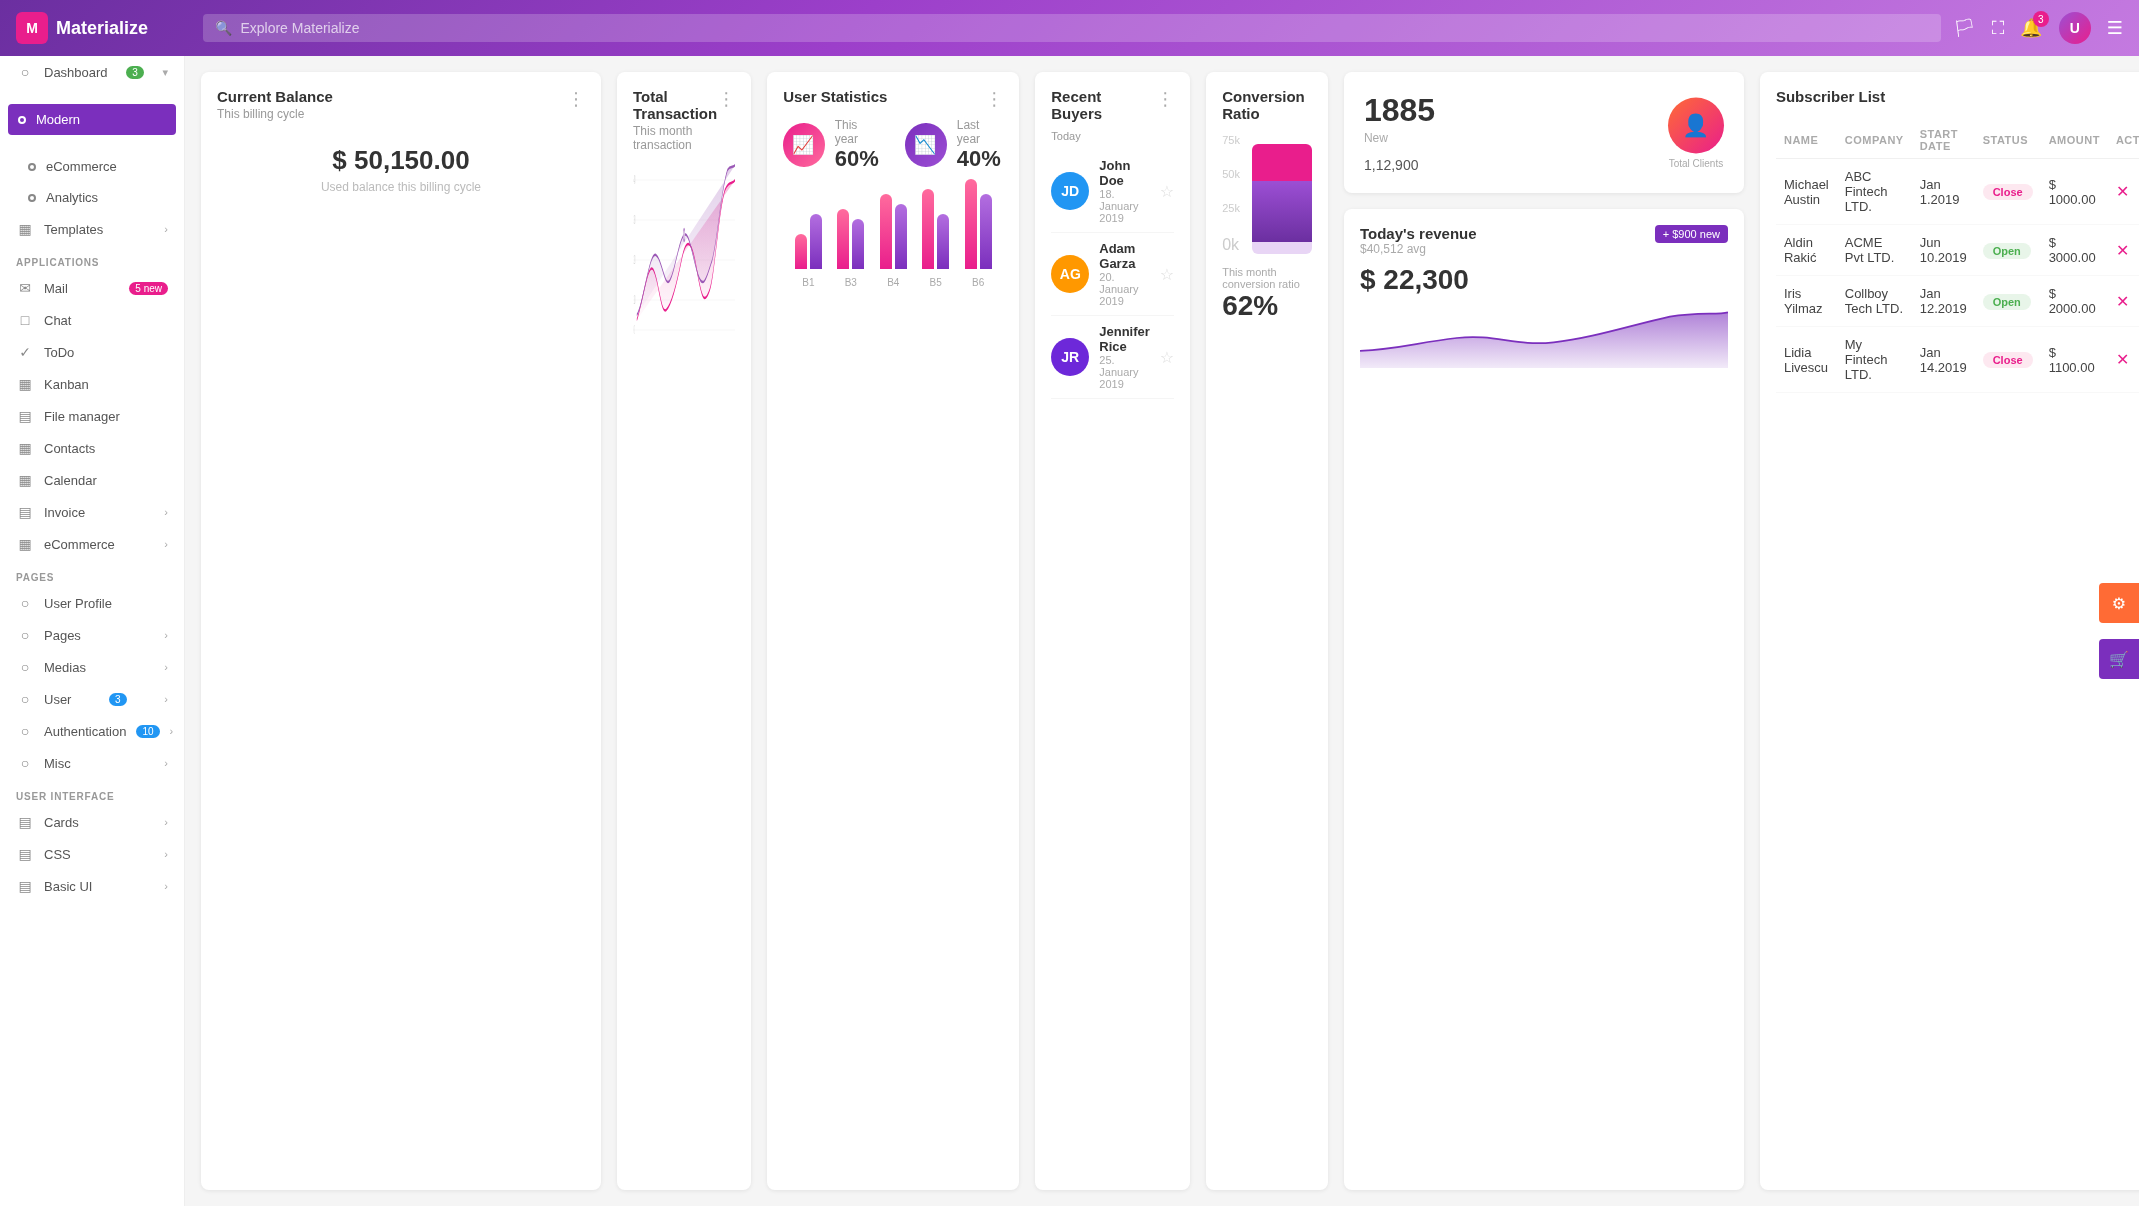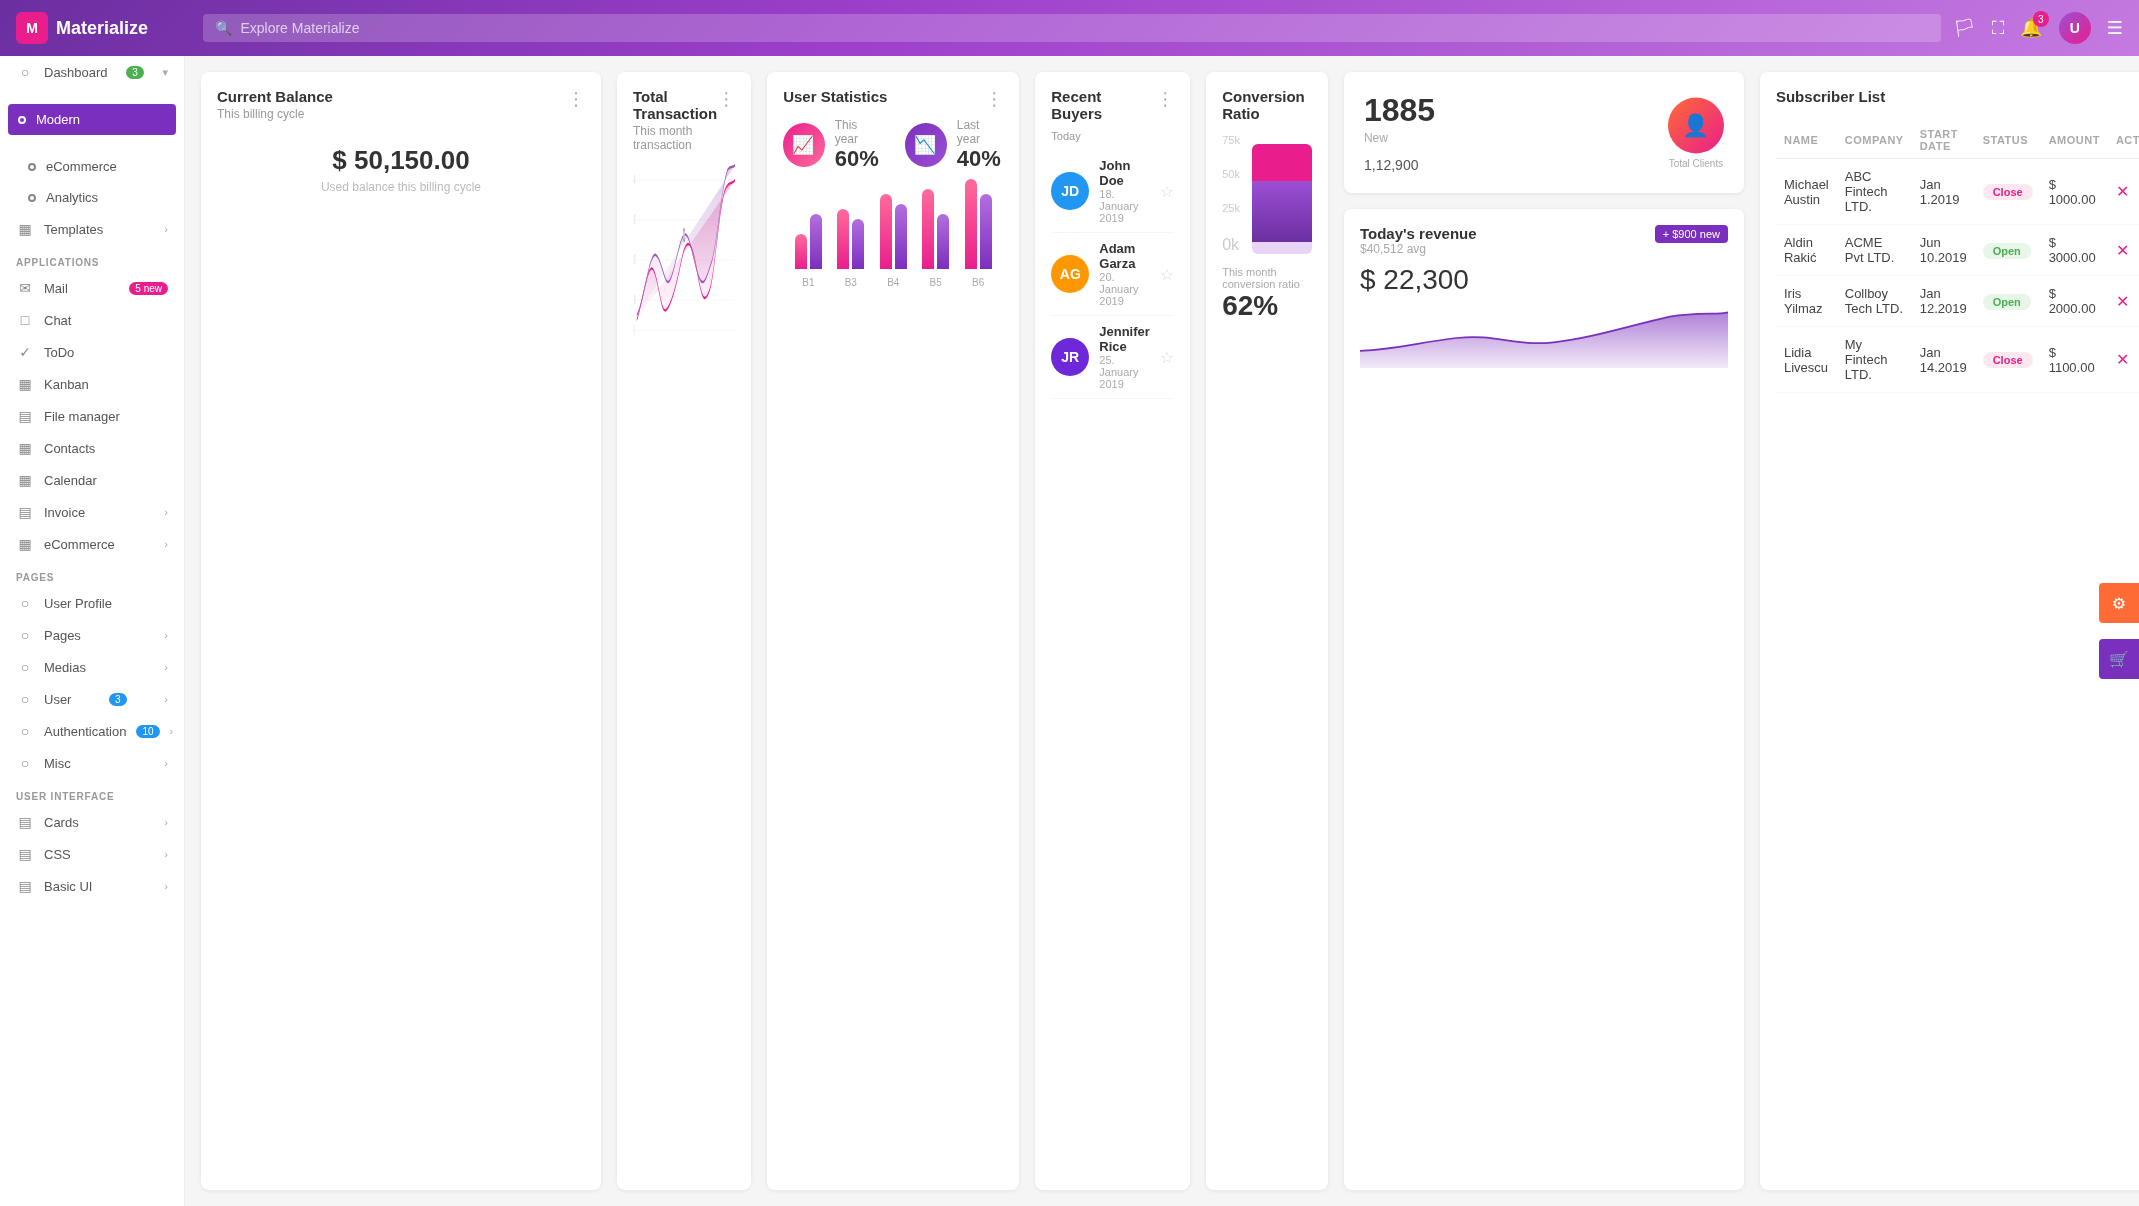--- a/index.html
+++ b/index.html
@@ -303,21 +303,21 @@
     .revenue-badge {
       display: inline-block;
       background: #7b2fbd;
       color: white;
       font-size: 11px;
       padding: 3px 8px;
       border-radius: 4px;
       margin-bottom: 6px;
     }
     .revenue-avg { font-size: 12px; color: #aaa; }
-    .revenue-amount { font-size: 28px; font-weight: 400; color: #333; margin-top: 8px; }
+    .revenue-amount { font-size: 28px; font-weight: 700; color: #333; margin-top: 8px; }
     .revenue-chart {
       height: 60px;
       margin-top: 12px;
     }
 
     
     .subscriber-card { flex: 2; }
     .sub-table { width: 100%; border-collapse: collapse; margin-top: 12px; }
     .sub-table th {
       font-size: 11px;

